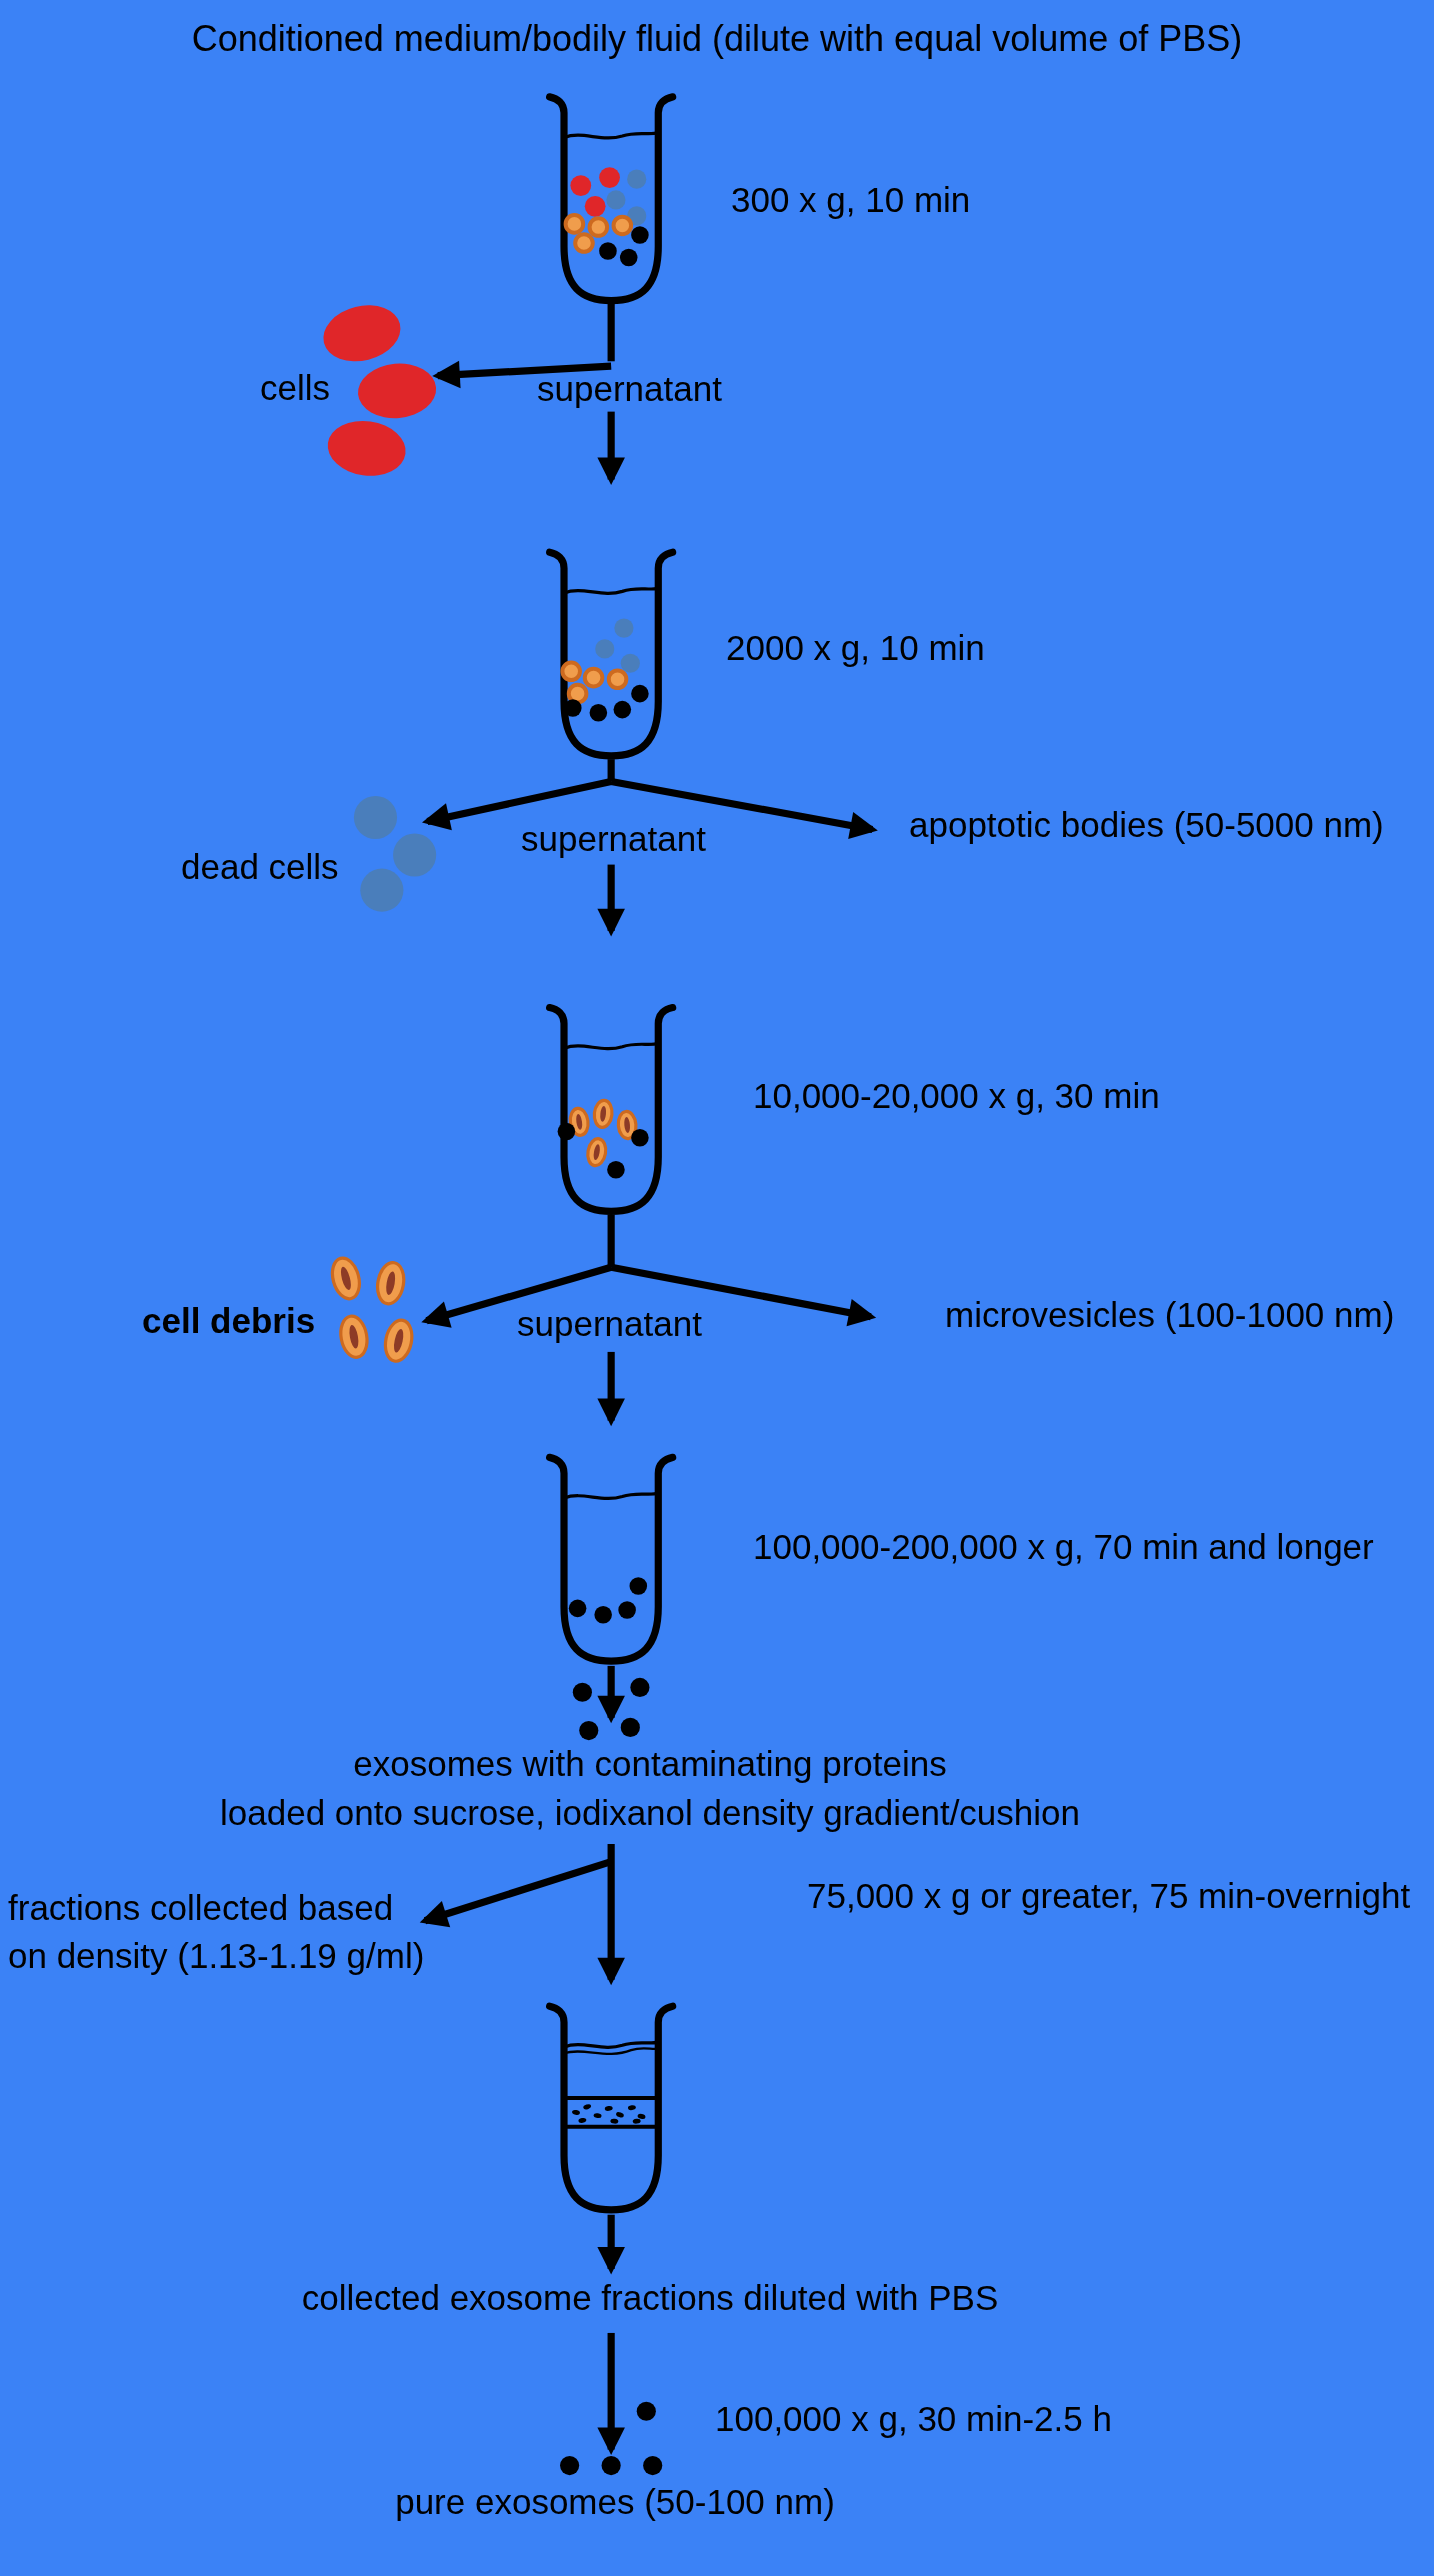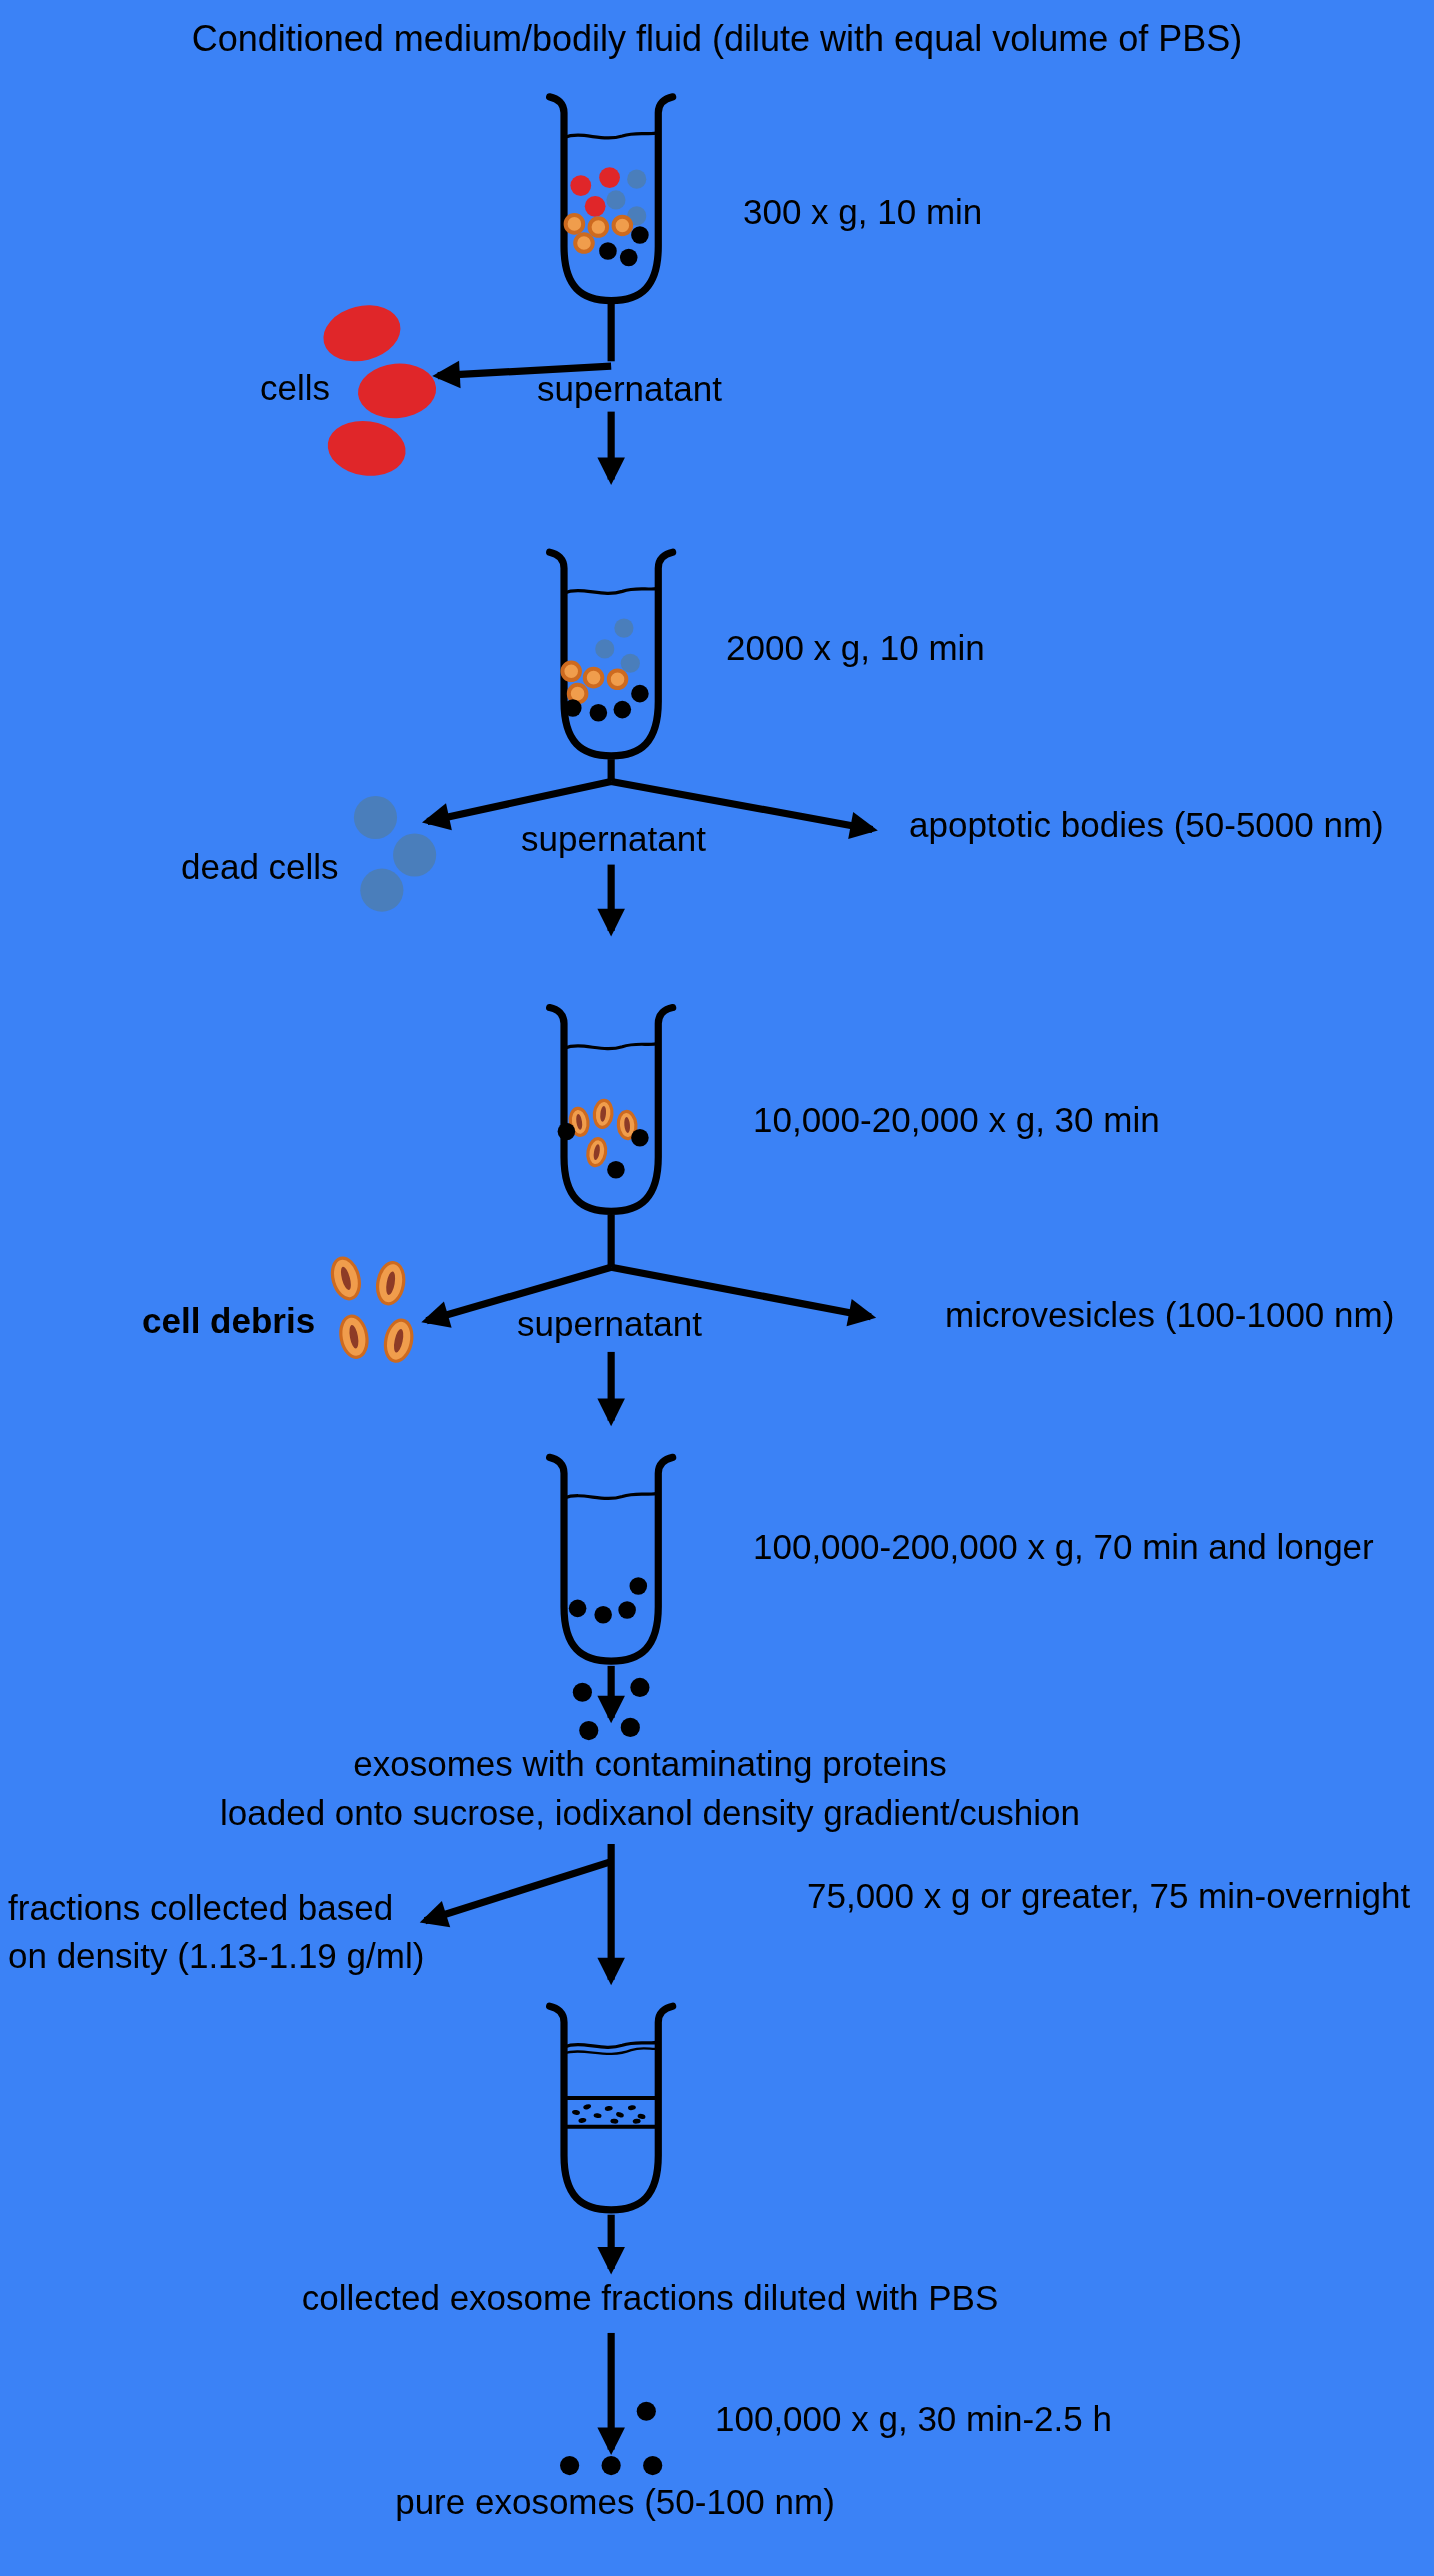--- a/index.html
+++ b/index.html
@@ -182,30 +182,30 @@
     <g>
       <circle class="dot-black" cx="809" cy="3018" r="12"></circle>
       <circle class="dot-black" cx="713" cy="3086" r="12"></circle>
       <circle class="dot-black" cx="765" cy="3086" r="12"></circle>
       <circle class="dot-black" cx="817" cy="3086" r="12"></circle>
     </g>
   </svg>
 
   <div class="lbl title center" style="left:50%; top:16px;">Conditioned medium/bodily fluid (dilute with equal volume of PBS)</div>
 
-  <div class="lbl" style="left:731px; top:190px;margin-left:12px;">300 x g, 10 min</div>
+  <div class="lbl" style="left:731px; top:178px;">300 x g, 10 min</div>
   <div class="lbl" style="left:260px; top:366px;">cells</div>
   <div class="lbl" style="left:537px; top:367px;">supernatant</div>
 
   <div class="lbl" style="left:726px; top:626px;">2000 x g, 10 min</div>
   <div class="lbl" style="left:159px; top:845px;margin-left:22px;">dead cells</div>
   <div class="lbl" style="left:521px; top:817px;">supernatant</div>
   <div class="lbl" style="left:909px; top:803px;">apoptotic bodies (50-5000 nm)</div>
 
-  <div class="lbl" style="left:753px; top:1074px;margin-top:24px;">10,000-20,000 x g, 30 min</div>
+  <div class="lbl" style="left:753px; top:1074px;">10,000-20,000 x g, 30 min</div>
   <div class="lbl" style="left:142px; top:1299px;font-weight:bold;">cell debris</div>
   <div class="lbl" style="left:517px; top:1302px;">supernatant</div>
   <div class="lbl" style="left:945px; top:1293px;">microvesicles (100-1000 nm)</div>
 
   <div class="lbl" style="left:753px; top:1525px;">100,000-200,000 x g, 70 min and longer</div>
   <div class="lbl center" style="left:650px; top:1791px;">loaded onto sucrose, iodixanol density gradient/cushion</div>
   <div class="lbl center" style="left:650px; top:1742px;">exosomes with contaminating proteins</div>
 
   <div class="lbl" style="left:8px; top:1886px;">fractions collected based</div>
   <div class="lbl" style="left:8px; top:1934px;">on density (1.13-1.19 g/ml)</div>

